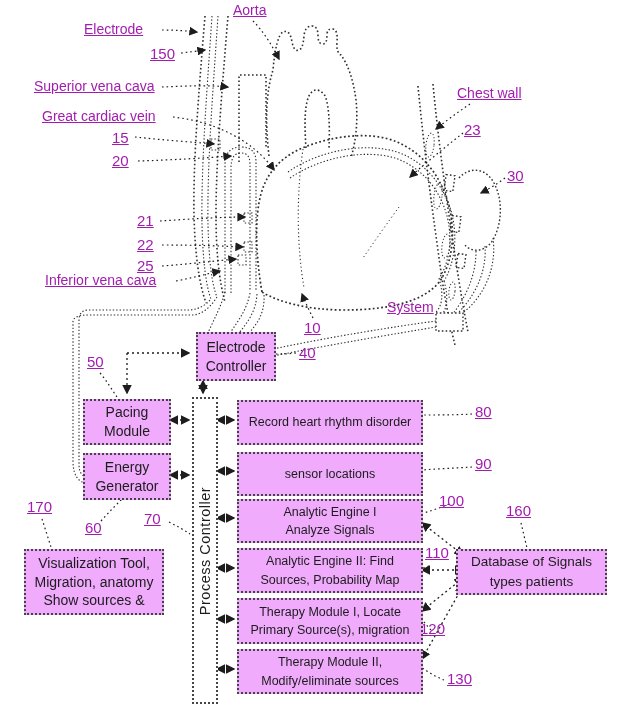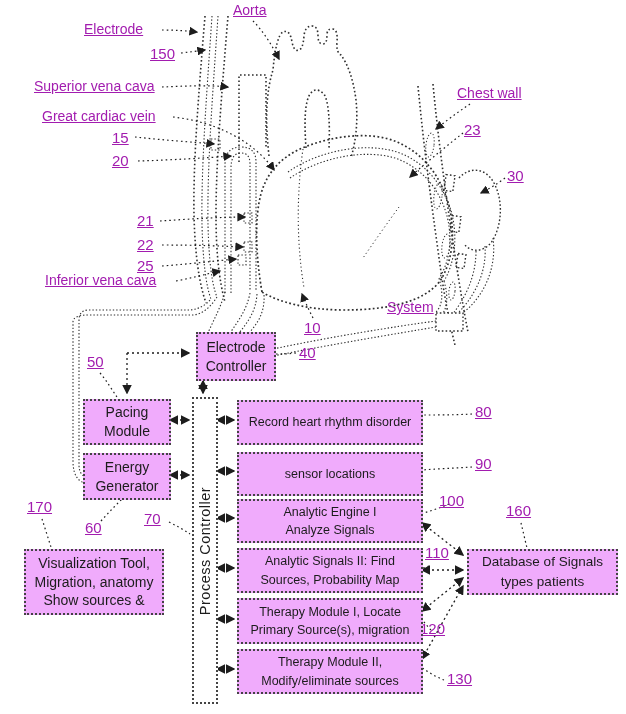--- a/index.html
+++ b/index.html
@@ -222,38 +222,38 @@
   <div class="box" style="left:237px;top:452px;width:182px;height:40px">
     <span>sensor locations</span>
   </div>
 
   <div class="box" style="left:237px;top:499px;width:182px;height:40px">
     <span>Analytic Engine I</span>
     <span>Analyze Signals</span>
   </div>
 
   <div class="box" style="left:237px;top:548px;width:182px;height:41px">
-    <span>Analytic Signals II: Find</span>
+    <span>Analytic Engine II: Find</span>
     <span>Sources, Probability Map</span>
   </div>
 
   <div class="box" style="left:237px;top:598px;width:182px;height:42px">
     <span>Therapy Module I, Locate</span>
     <span>Primary Source(s), migration</span>
   </div>
 
   <div class="box" style="left:237px;top:649px;width:182px;height:41px">
     <span>Therapy Module II,</span>
     <span>Modify/eliminate sources</span>
   </div>
 
   <div class="box big" style="left:24px;top:549px;width:136px;height:62px">
     <span>Visualization Tool,</span>
     <span>Migration, anatomy</span>
     <span>Show sources &amp;</span>
   </div>
 
-  <div class="box db" style="left:467px;top:549px;width:147px;height:42px">
+  <div class="box db" style="left:456px;top:549px;width:147px;height:42px">
     <span>Database of Signals</span>
     <span>types patients</span>
   </div>
 
 </div>
 
 </body></html>

